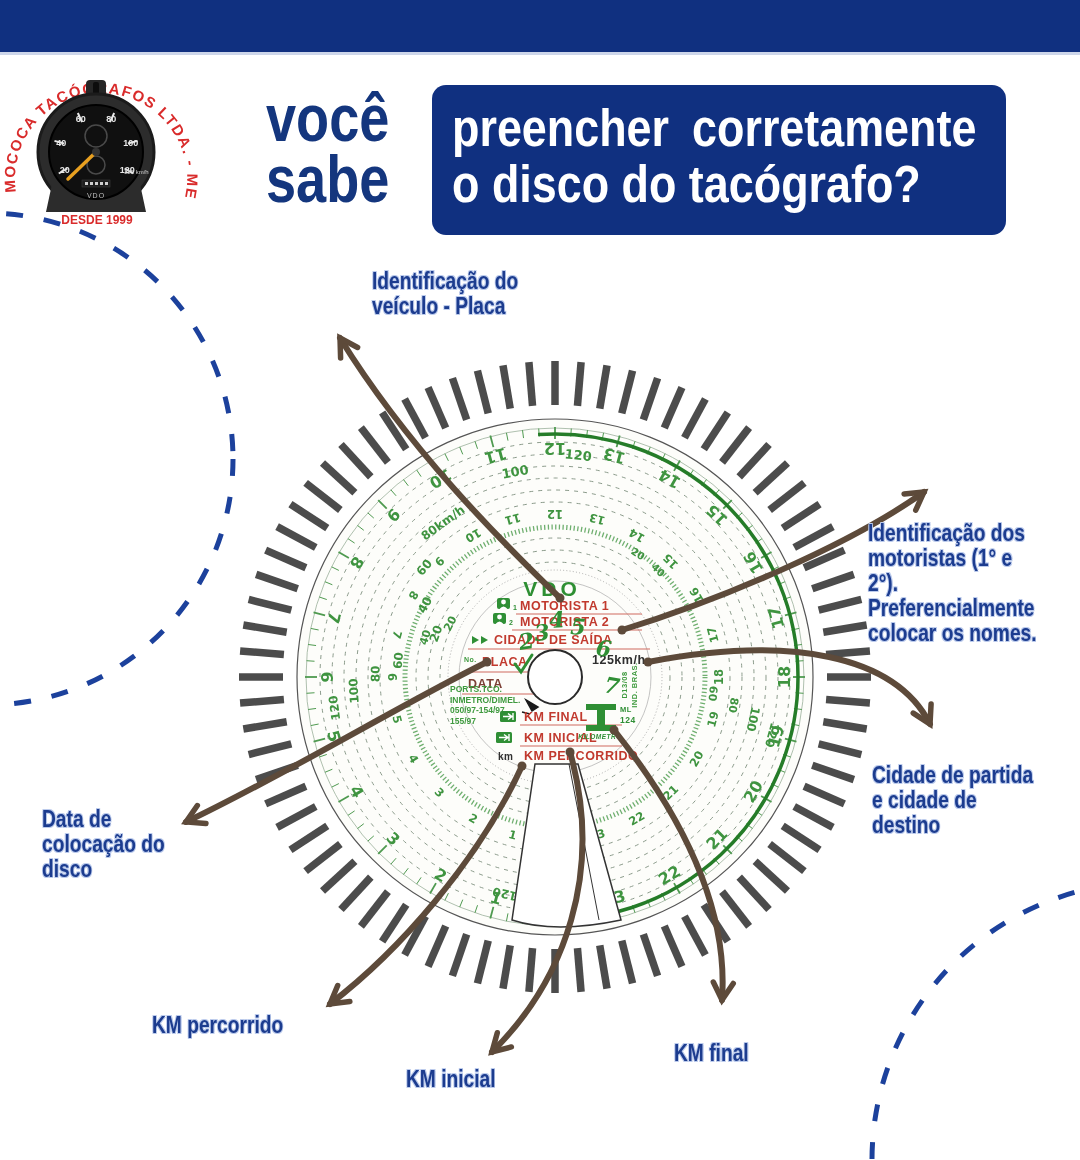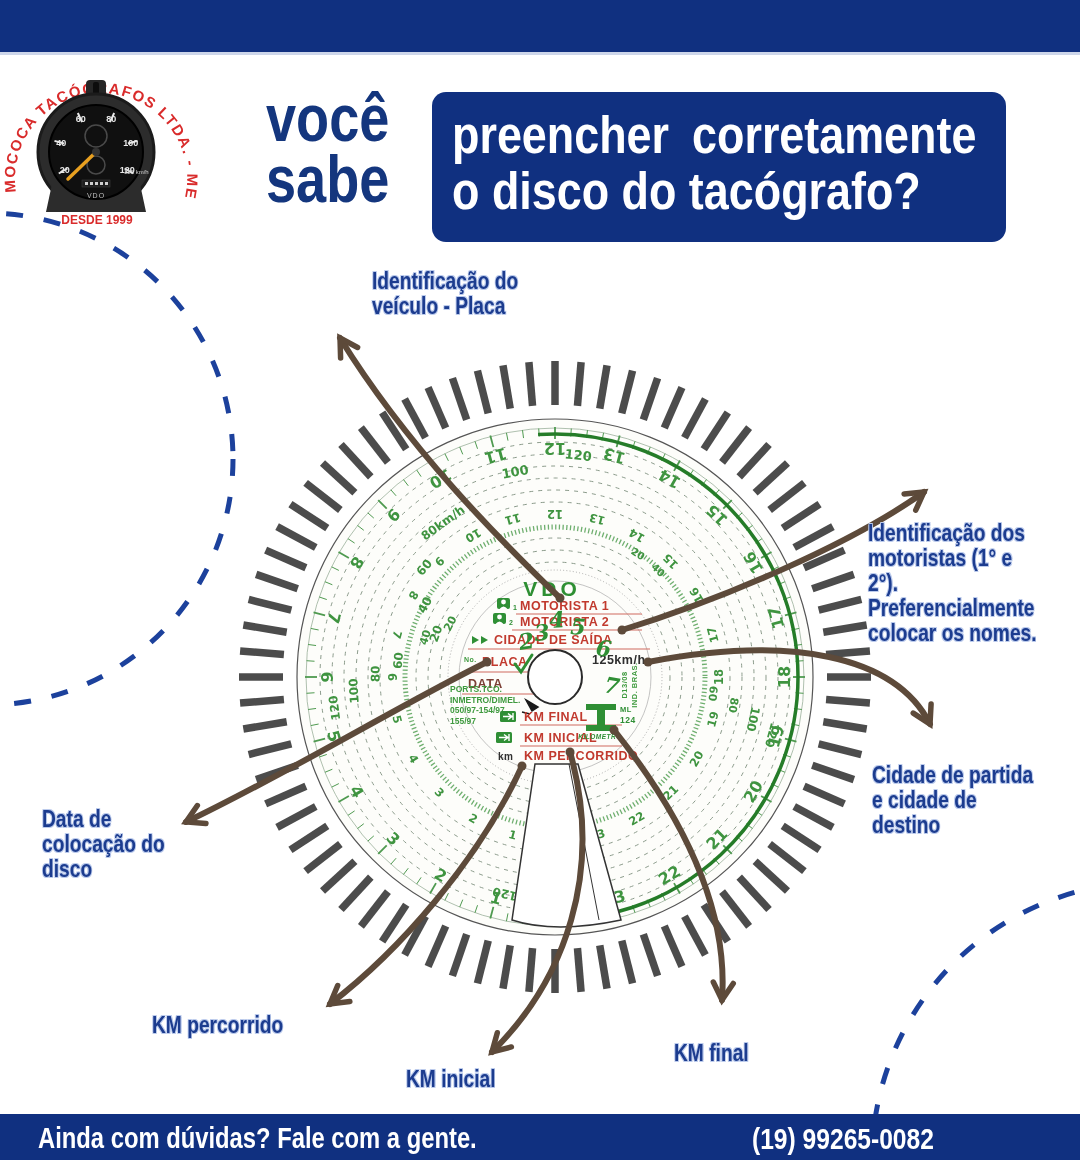--- a/index.html
+++ b/index.html
@@ -7,21 +7,21 @@
         font-family:"Liberation Sans",sans-serif;}
   .topbar{position:absolute;left:0;top:0;width:1080px;height:52px;background:#103080;
           border-bottom:3px solid #cdd6ea;}
   .bottombar{position:absolute;left:0;top:1114px;width:1080px;height:46px;background:#103080;}
   .footer-text{position:absolute;color:#fff;font-weight:bold;font-size:29px;white-space:nowrap;
           transform:scaleX(.82);transform-origin:0 50%;top:8px;}
   #scene{position:absolute;left:0;top:0;}
   .logo-wrap{position:absolute;left:0px;top:62px;width:250px;height:200px;}
   .big-title{position:absolute;left:266px;top:88px;color:#14367e;font-weight:bold;
           font-size:66px;line-height:61px;transform:scaleX(.82);transform-origin:0 0;}
-  .title-box{position:absolute;left:432px;top:92px;width:574px;height:150px;background:#103080;
+  .title-box{position:absolute;left:432px;top:85px;width:574px;height:150px;background:#103080;
           border-radius:14px;}
   .title-box-inner{position:absolute;left:20px;top:16px;color:#ffffff;font-weight:bold;
           font-size:51px;line-height:56px;white-space:nowrap;transform:scaleX(.88);
           transform-origin:0 0;}
   .wordgap{word-spacing:12px;}
   .lbl{position:absolute;color:#1c3c8f;font-weight:bold;font-size:24px;line-height:25px;
           white-space:nowrap;transform:scaleX(.8);transform-origin:0 0;
           text-shadow:-1px -1px 0 #bccbec,1px -1px 0 #bccbec,-1px 1px 0 #bccbec,1px 1px 0 #bccbec;}
 </style>
 </head>
@@ -450,17 +450,13 @@
   </div>
   <div class="lbl" style="left:42px;top:806px;">
     <div>Data de</div>
       <div>colocação do</div>
     <div>disco</div>
   </div>
   <div class="lbl" style="left:152px;top:1012px;">KM percorrido</div>
   <div class="lbl" style="left:406px;top:1066px;">KM inicial</div>
   <div class="lbl" style="left:674px;top:1040px;">KM final</div>
 
-  <div class="bottombar">
-    <div class="footer-text" style="left:38px;">Ainda com dúvidas? Fale com a gente.</div>
-    <div class="footer-text" style="left:752px;font-size:30px;">(19) 99265-0082</div>
-  </div>
 </div>
 
 </body></html>

